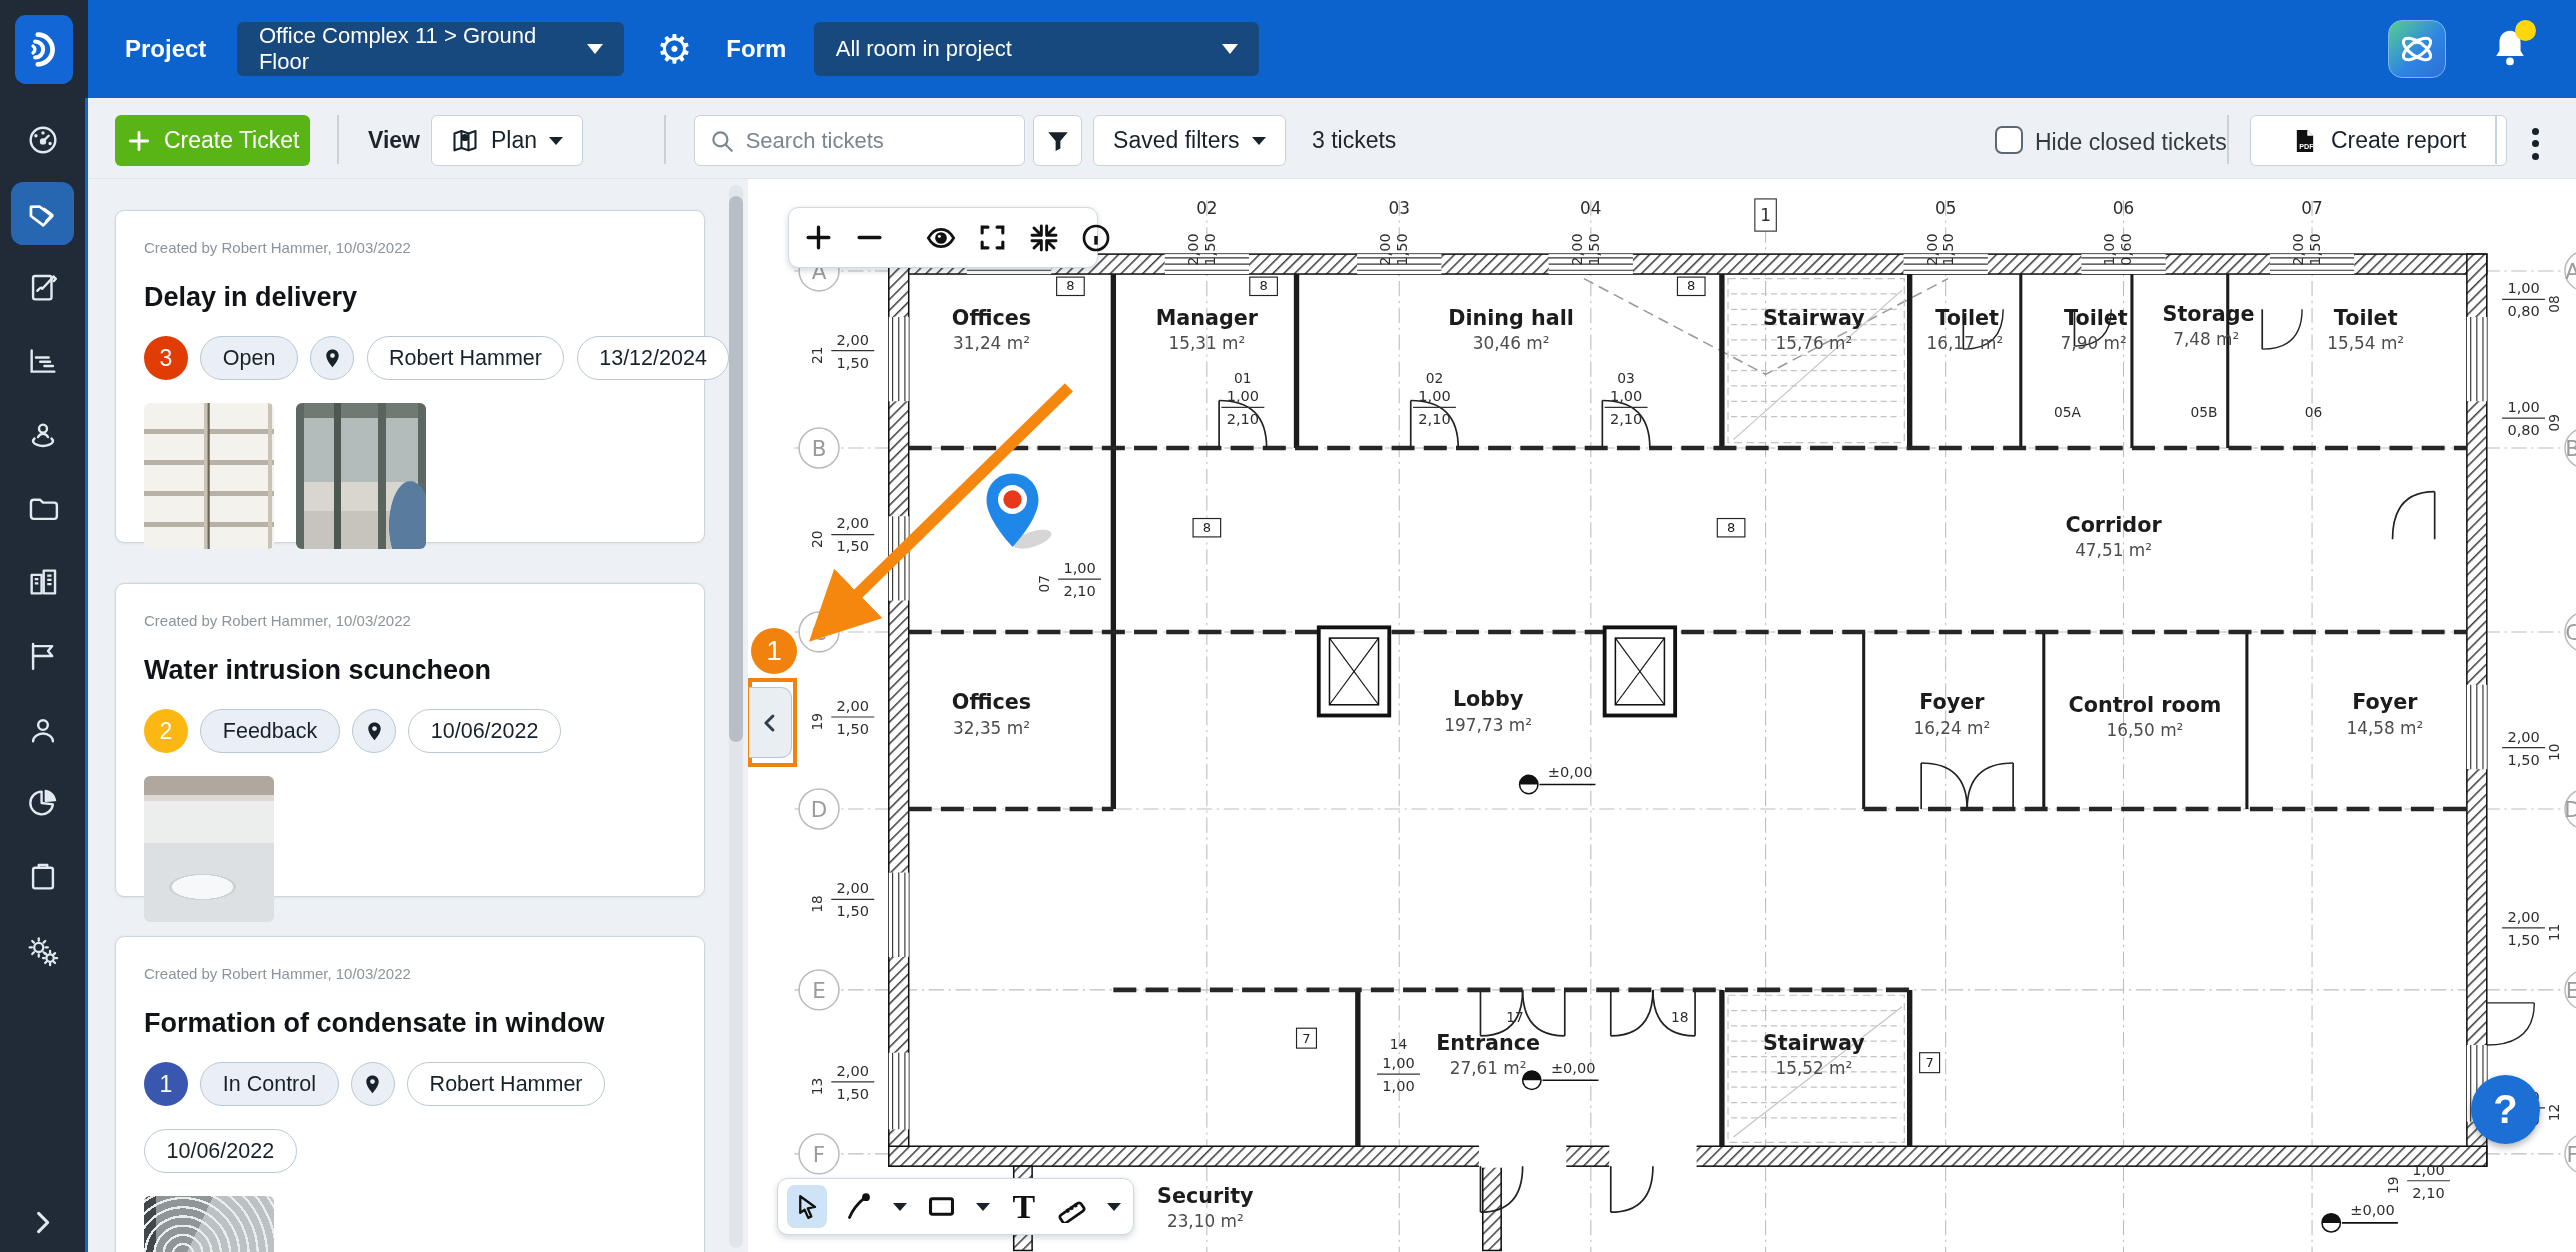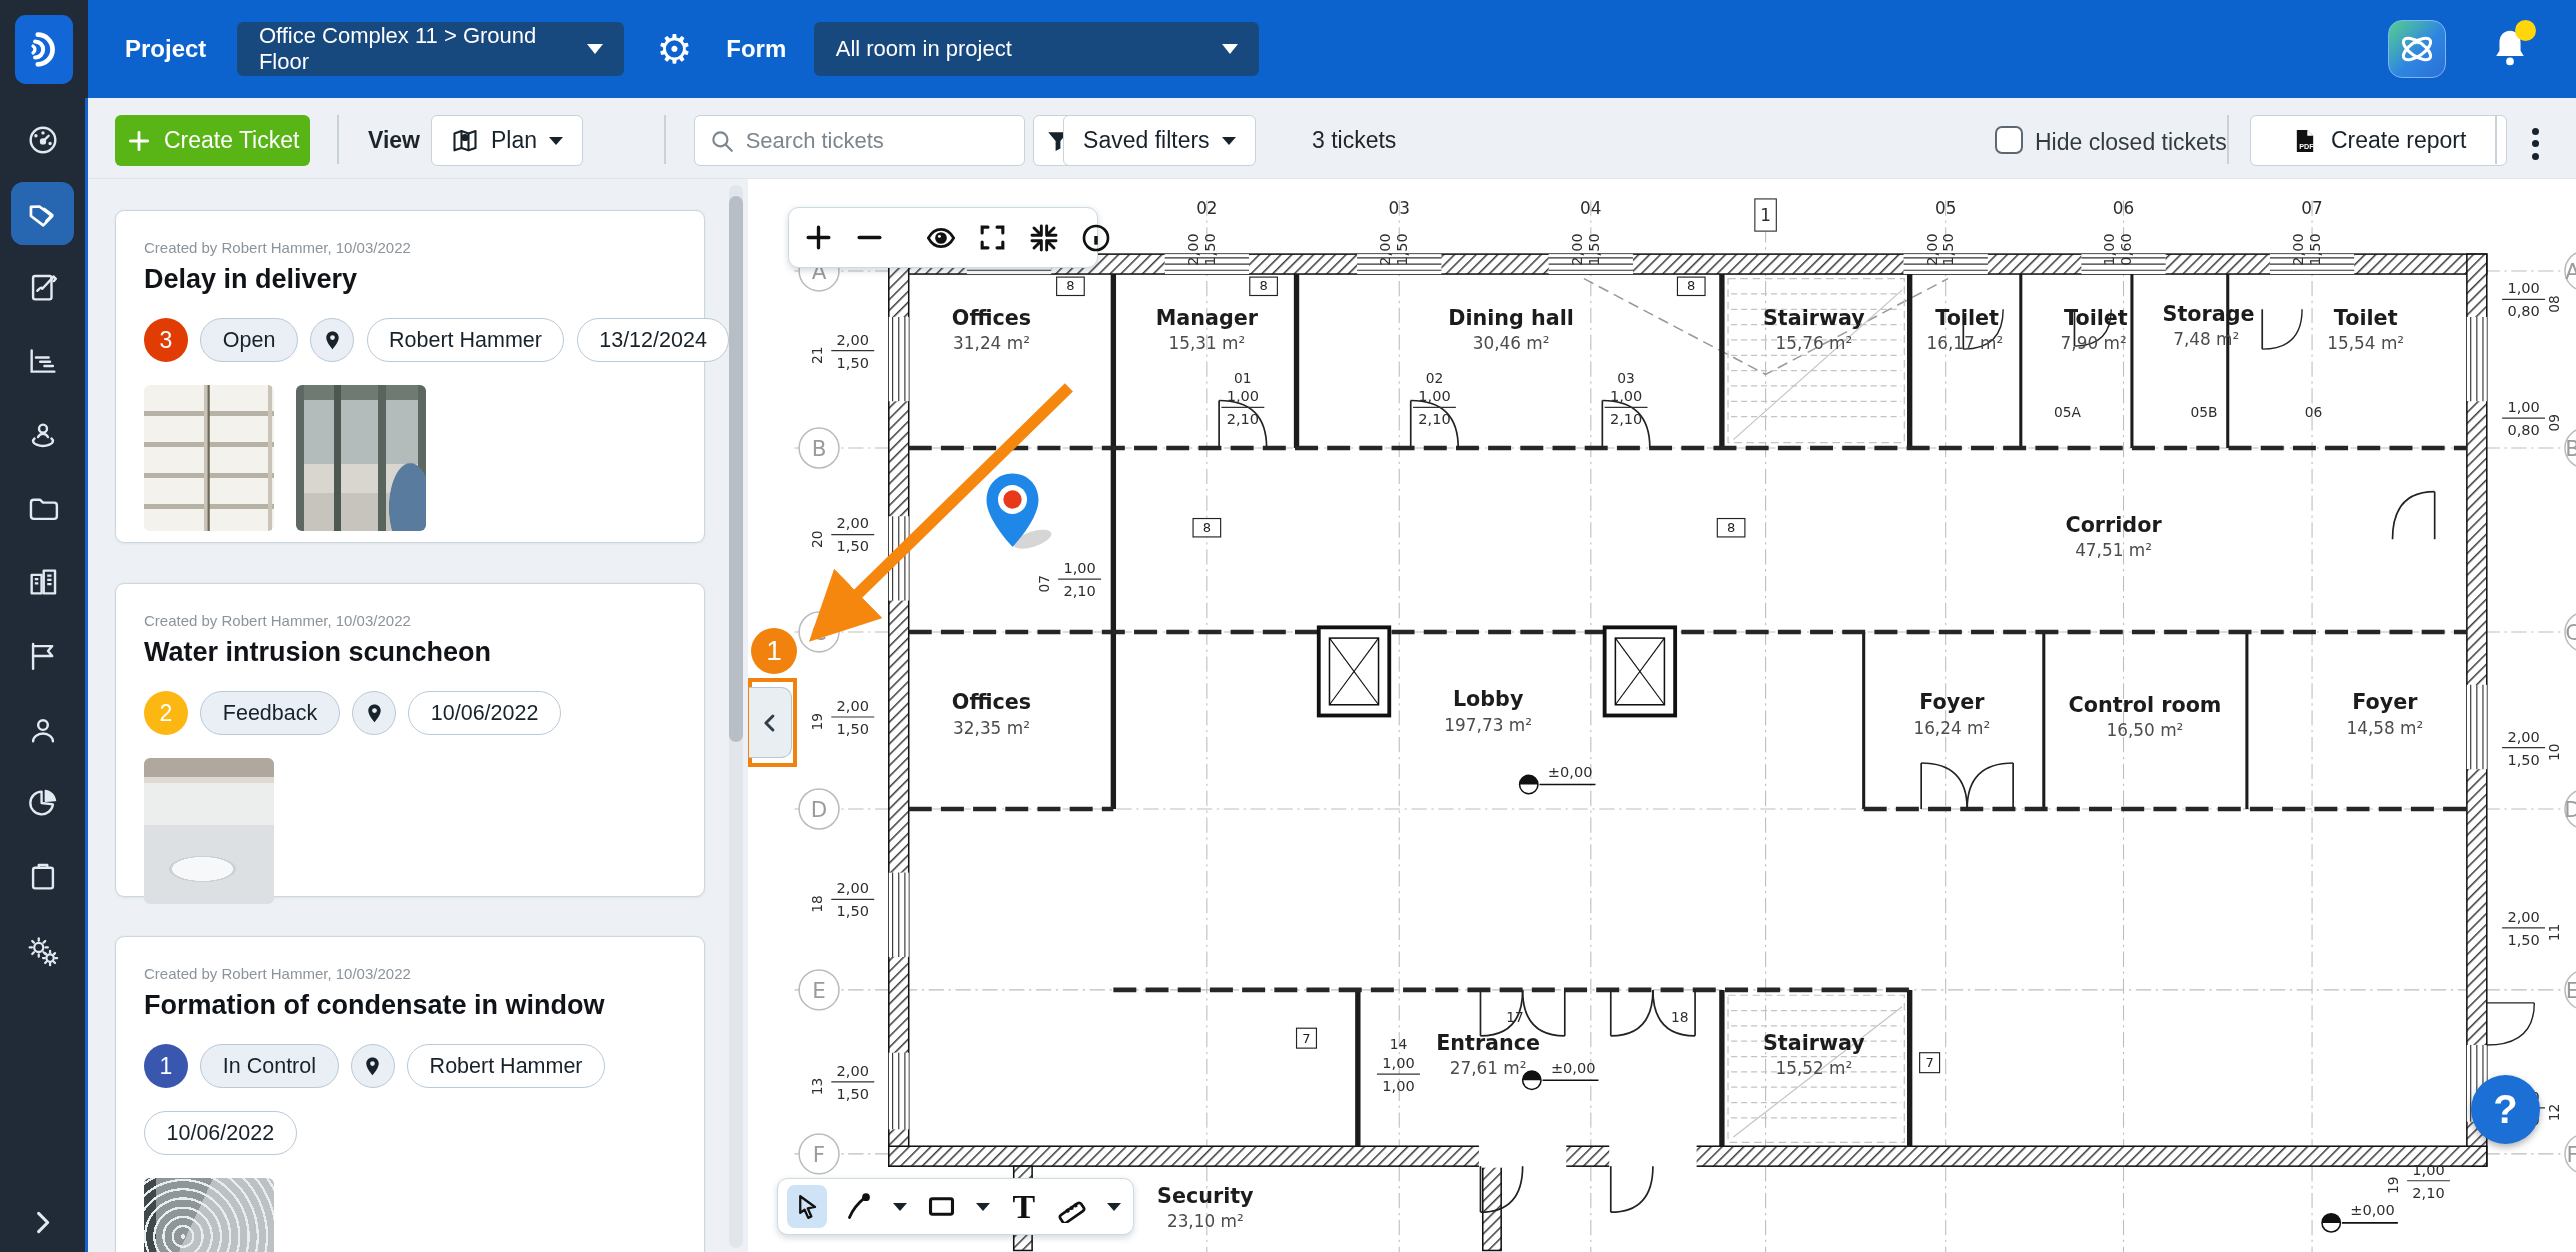--- a/index.html
+++ b/index.html
@@ -59,21 +59,21 @@
               border-radius:7px; background:#fff; }
   #hide-label { position:absolute; left:1947px; top:31px; font-size:23px; color:#333b42; font-weight:normal;text-align:right; }
   .kebab { position:absolute; left:2444px; top:24.5px; width:7.7px; }
   .kebab div { width:7px; height:7px; border-radius:50%; background:#17222b; margin:5.4px 0; }
 
   
   #cards { position:absolute; left:88px; top:179px; width:659px; height:1073px; background:#edf1f5; z-index:5; }
   .card { position:absolute; left:27px; width:590px; background:#fff; border:1.5px solid #ccd6de;
           border-radius:9.2px; box-shadow:0 0.8px 2.3px rgba(40,60,80,.08); padding:28px; }
   .created { font-size:15px; color:#8b949c; }
-  .title { font-size:27px; font-weight:bold; color:#101418; margin-top:8px; }
+  .title { font-size:27px; font-weight:bold; color:#101418; margin-top:26px; }
   .badge-row { display:flex; gap:12.3px; margin-top:23px; align-items:center; flex-wrap:nowrap; }
   .num-badge { width:44px; height:44px; border-radius:50%; color:#fff; font-size:23px;
                display:flex; align-items:center; justify-content:center; flex:0 0 auto; }
   .nb-red { background:#e23c05; } .nb-yellow { background:#fdb713; } .nb-blue { background:#3a57b0; }
   .pill { height:44px; border:1.5px solid #b9c9d6; border-radius:22px; display:flex; align-items:center;
           padding:0 21.5px; font-size:21.5px; color:#17222b; background:#fff; flex:0 0 auto; }
   .pill.filled { background:#e9eff4; }
   .pill.pin { width:44px; padding:0; justify-content:center; background:#e9eff4; }
   .photo-row { display:flex; gap:21.5px; margin-top:23px; }
   .photo { width:130px; height:146px; border-radius:6.1px; overflow:hidden; position:relative; }
@@ -282,21 +282,21 @@
       <circle cx="10.5" cy="10.5" r="6.5"></circle>
         <path d="M15.5,15.5 L21,21"></path>
     </svg>
     <input type="text" placeholder="Search tickets" style="">
   </div>
   <div class="wbtn" style="left:945px; width:49px">
     <svg viewBox="0 0 24 24" width="26" height="26" fill="#17222b">
       <path d="M3,4 H21 L14.2,12 V19 L9.8,21.3 V12 Z"></path>
     </svg>
   </div>
-  <div class="wbtn" style="left:975px; width:193px">
+  <div class="wbtn" style="left:1005px; width:193px">
     <span>Saved filters</span>
     <span class="caret-b"></span>
   </div>
   <span id="ticket-count">3 tickets</span>
   <div class="checkbox"></div>
   <span id="hide-label">Hide closed tickets</span>
   <div class="vdiv" style="left:2139px"></div>
   <div class="wbtn" style="left:2162px; width:257px">
     <svg viewBox="0 0 24 24" width="28" height="28" style="font-size:30px">
       <path d="M5,2.5 H14 L19,7.5 V21.5 H5 Z" fill="#111"></path>

